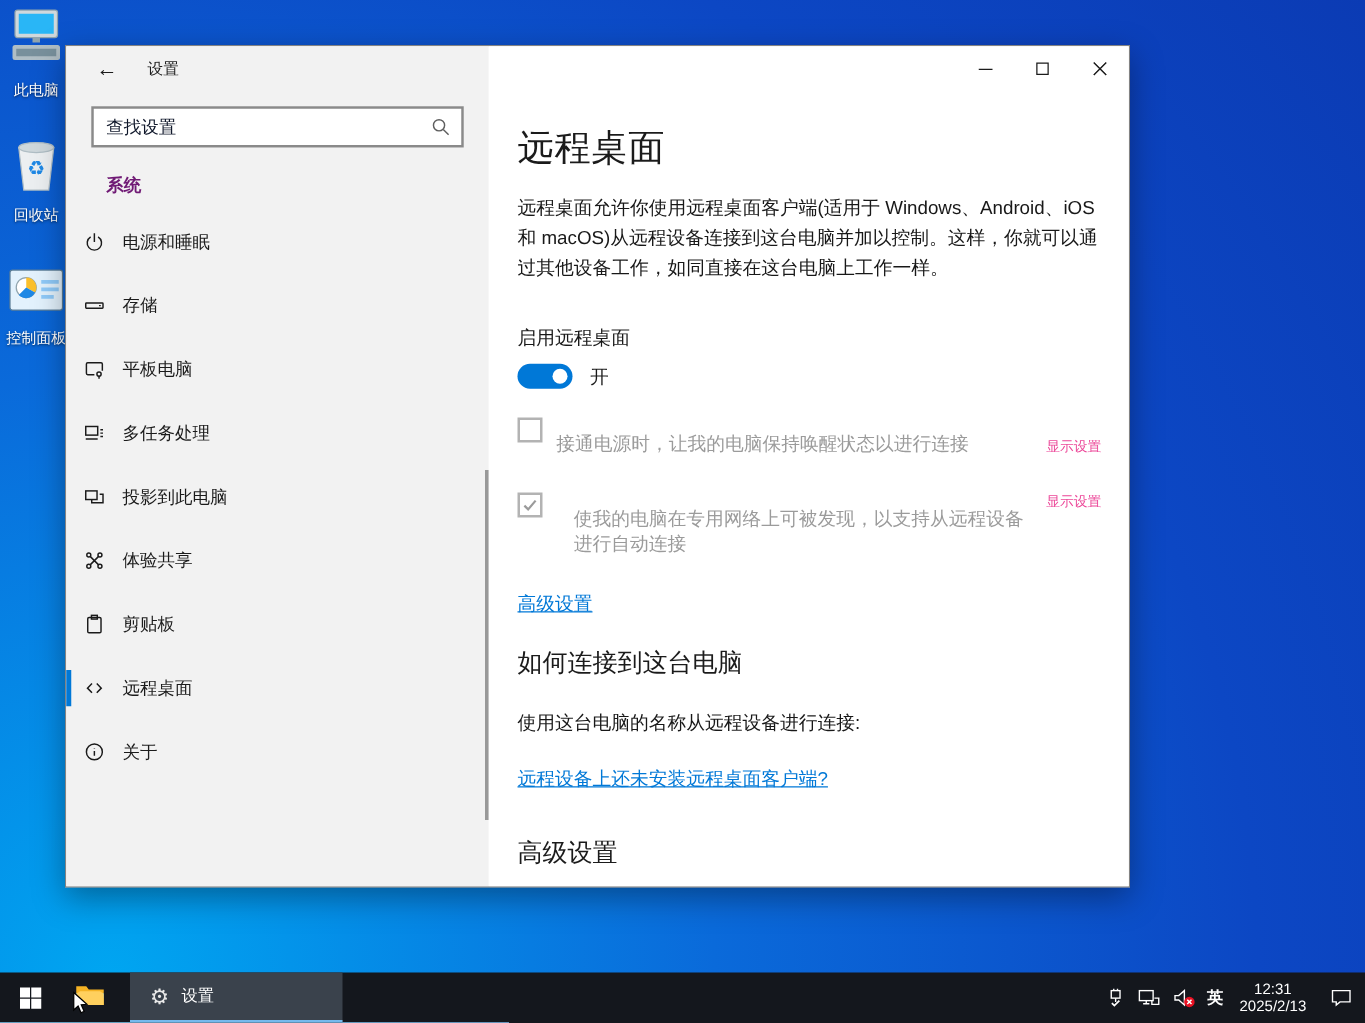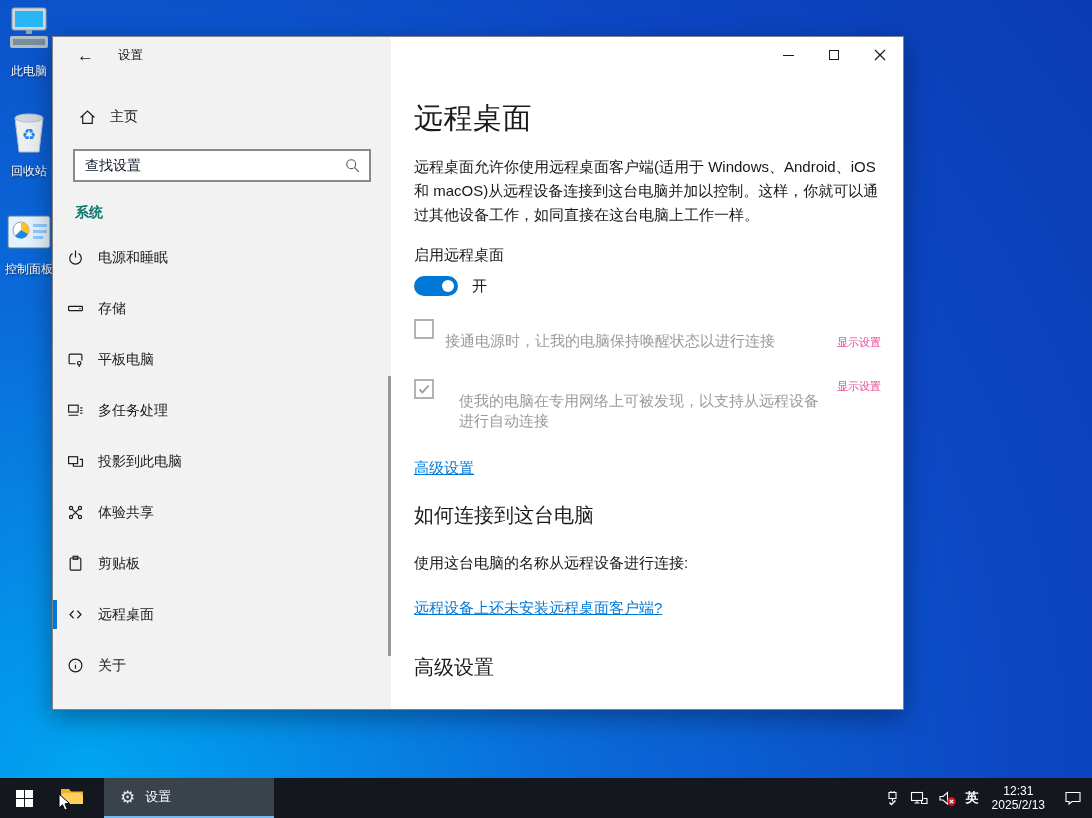--- a/index.html
+++ b/index.html
@@ -20,42 +20,42 @@
   
   .sidebar { width:338px; background:#f2f2f2; position:relative; flex:none; }
   .side-titlebar { height:36px; display:flex; align-items:center; }
   .back-arrow { margin-left:24px; font-size:17px; color:#1b1b1b; line-height:1; }
   .app-title { margin-left:24px; font-size:12.5px; color:#1b1b1b; }
   .home-row { margin-top:24px; height:40px; display:flex; align-items:center; padding-left:26px; font-size:14px; color:#1b1b1b; }
   .home-row .nicon { margin-right:14px; }
   .searchbox { margin:12px 20px 0 20px; height:33px; background:#fff; border:2px solid #8a8a8a;
     display:flex; align-items:center; padding:0 8px 0 10px; }
   .searchbox .ph { flex:1; font-size:14px; color:#0f172a; }
-  .side-section { margin-top:22px; padding-left:22px; font-size:14px; font-weight:bold; color:#0f766e; }
+  .side-section { margin-top:22px; padding-left:32px; font-size:14px; font-weight:bold; color:#701a75; }
   .nav { margin-top:10px; }
   .nav-item { position:relative; height:51px; display:flex; align-items:center; padding-left:14px;
     font-size:14px; color:#1b1b1b; cursor:default; }
   .nav-item .nicon { margin-right:14px; }
   .nav-item.selected::before { content:""; position:absolute; left:0; top:11px; width:4px; height:29px; background:#0078d7; }
   .nicon { width:17px; height:17px; flex:none; display:inline-block; }
   .nicon svg { width:17px; height:17px; stroke:#1b1b1b; stroke-width:1.1; fill:none; display:block; }
   .side-scrollbar { position:absolute; right:0; top:339px; width:3px; height:280px; background:#999; }
 
   
   .main { flex:1; position:relative; background:#fff; overflow:hidden; }
   .win-controls { position:absolute; top:0; right:0; height:36px; display:flex; z-index:5; }
   .wc-btn { width:46px; height:36px; display:flex; align-items:center; justify-content:center; }
   .wc-min i { display:block; width:11px; height:1px; background:#1b1b1b; }
   .wc-max i { display:block; width:10px; height:10px; border:1px solid #1b1b1b; }
   .wc-close svg { width:12px; height:12px; stroke:#1b1b1b; stroke-width:1.2; }
 
   .content { padding:62px 26px 0 23px; }
   .page-title { font-size:29px; font-weight:300; color:#1b1b1b; letter-spacing:.5px; }
   .desc { margin-top:16px; width:467px; font-size:15px; line-height:24px; color:#181818; }
-  .enable-label { margin-top:19px; font-size:15px; color:#181818; }
+  .enable-label { margin-top:34px; font-size:15px; color:#181818; }
   .toggle-row { margin-top:11px; display:flex; align-items:center; }
   .toggle { width:44px; height:20px; border-radius:10px; background:#0078d7; position:relative; }
   .toggle .knob { position:absolute; right:4px; top:4px; width:12px; height:12px; border-radius:50%; background:#fff; }
   .toggle-state { margin-left:14px; font-size:15px; color:#181818; }
 
   .chk-row { display:flex; align-items:flex-start; margin-top:23px; width:467px; }
   .chk-box { width:20px; height:20px; border:2px solid #b3b3b3; background:#fff; flex:none; position:relative; }
   .chk-box svg { position:absolute; left:1px; top:1px; width:14px; height:14px; stroke:#9b9b9b; stroke-width:1.8; fill:none; }
   .chk-label { margin-left:11px; width:372px; font-size:15px; line-height:20px; color:#9b9b9b;margin-top:12px; }
   .chk-link { margin-left:auto; font-size:11px; color:#ec4899; white-space:nowrap; }
@@ -128,28 +128,20 @@
 </div>
 
 <div class="win">
 
   <div class="sidebar">
     <div class="side-titlebar">
       <span class="back-arrow">←</span>
       <span class="app-title">设置</span>
     </div>
 
-    <div class="home-row">
-      <span class="nicon">
-        <svg viewBox="0 0 16 16">
-            <path d="M1.5 8 L8 2 L14.5 8 M3.5 6.6 V13.5 H12.5 V6.6"></path>
-          </svg>
-      </span>
-      <span>主页</span>
-    </div>
 
     <div class="searchbox">
       <span class="ph">查找设置</span>
       <span class="nicon">
         <svg viewBox="0 0 16 16" style="stroke:#5f5f5f;">
             <circle cx="6.8" cy="6.8" r="4.2"></circle>
             <path d="M10 10 L14 14"></path>
           </svg>
       </span>
     </div>

